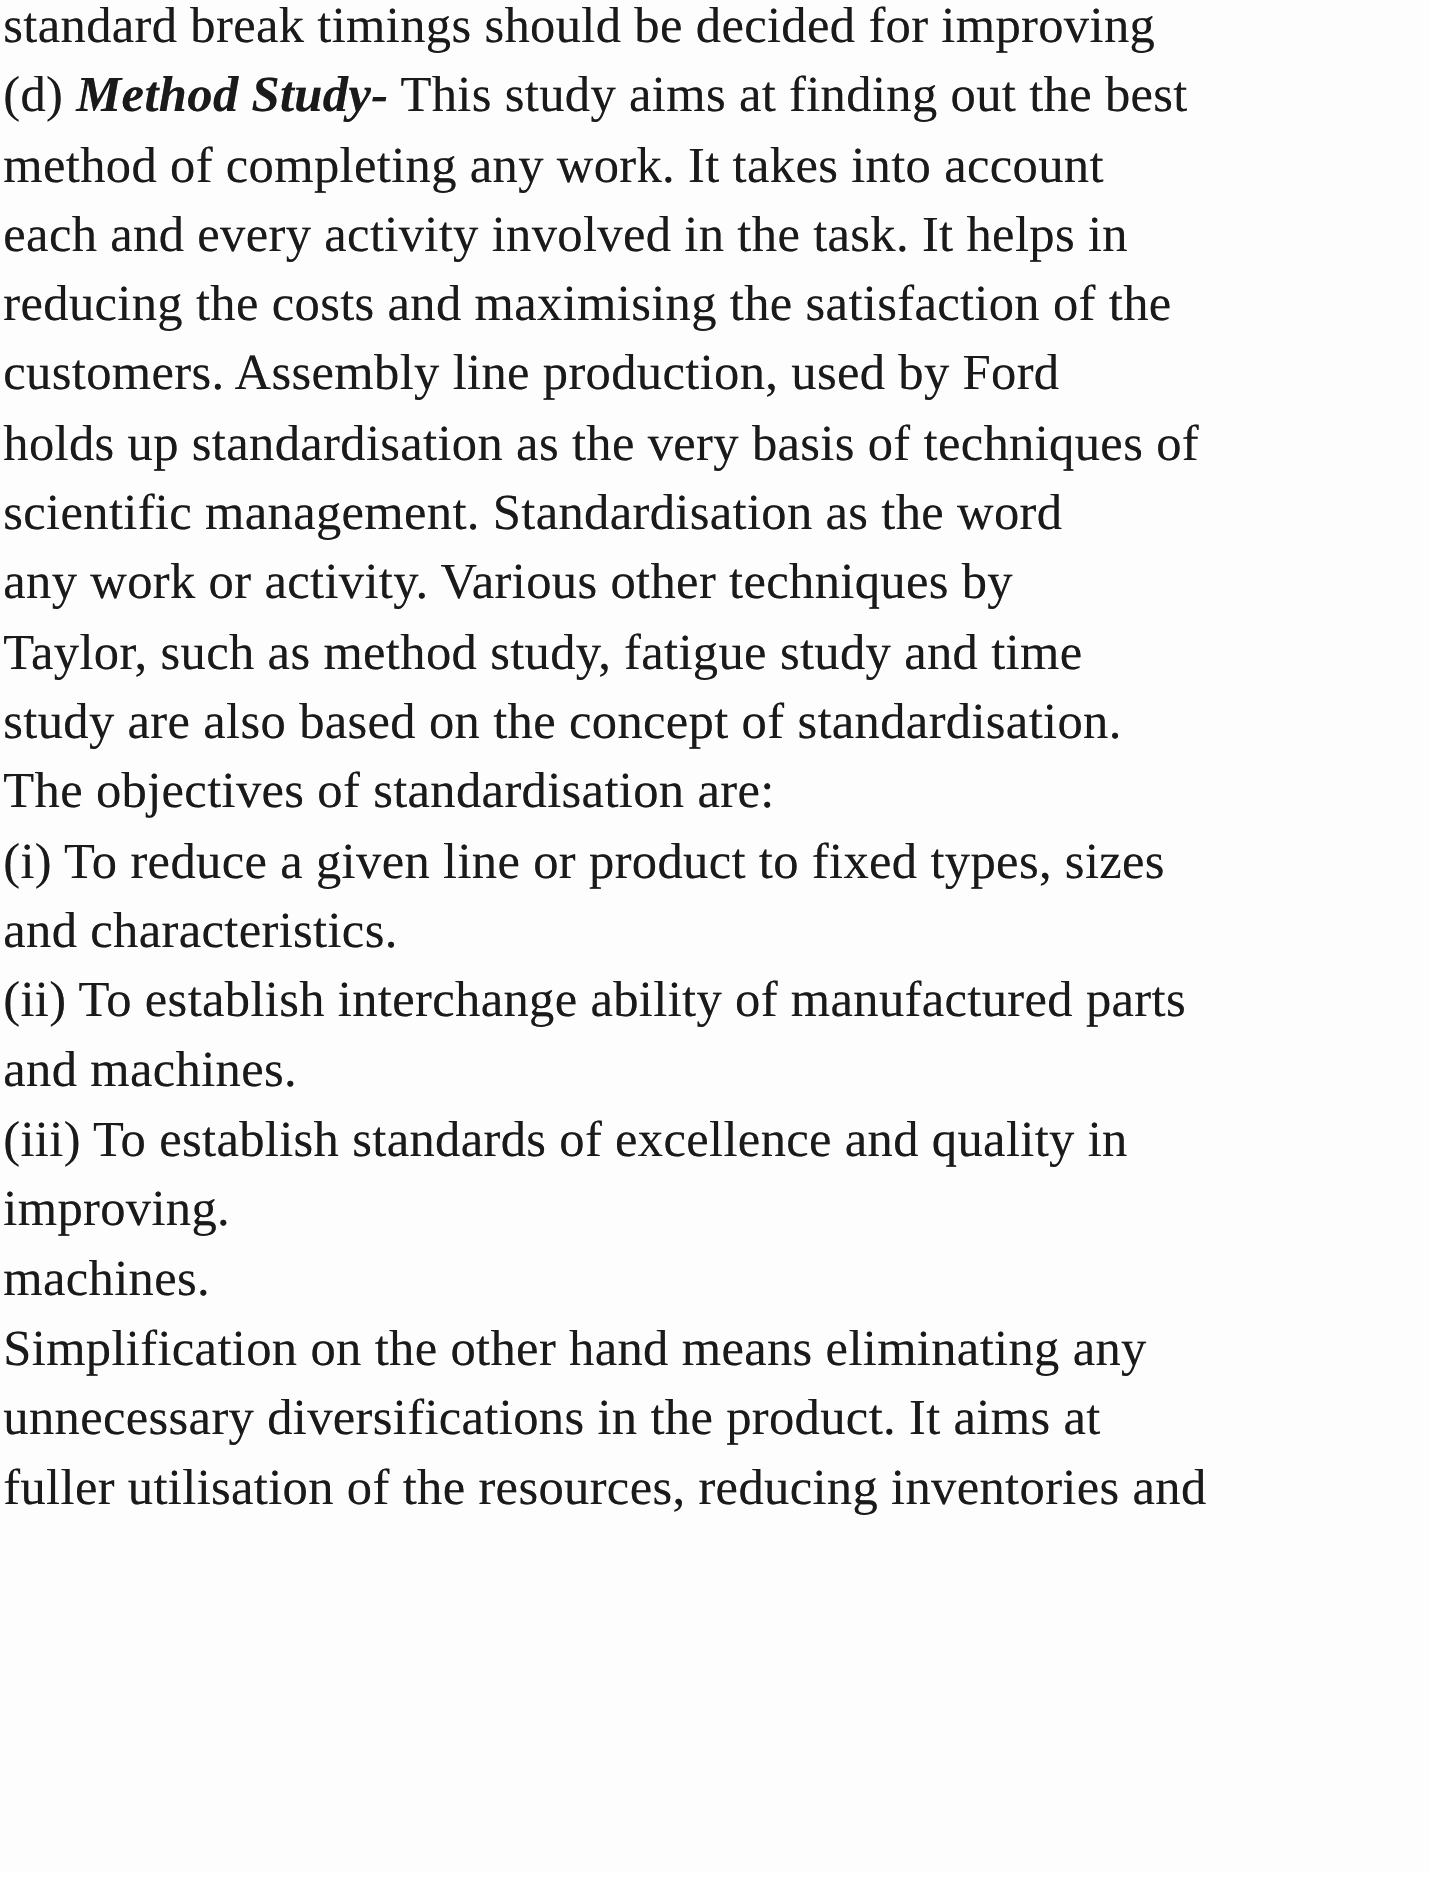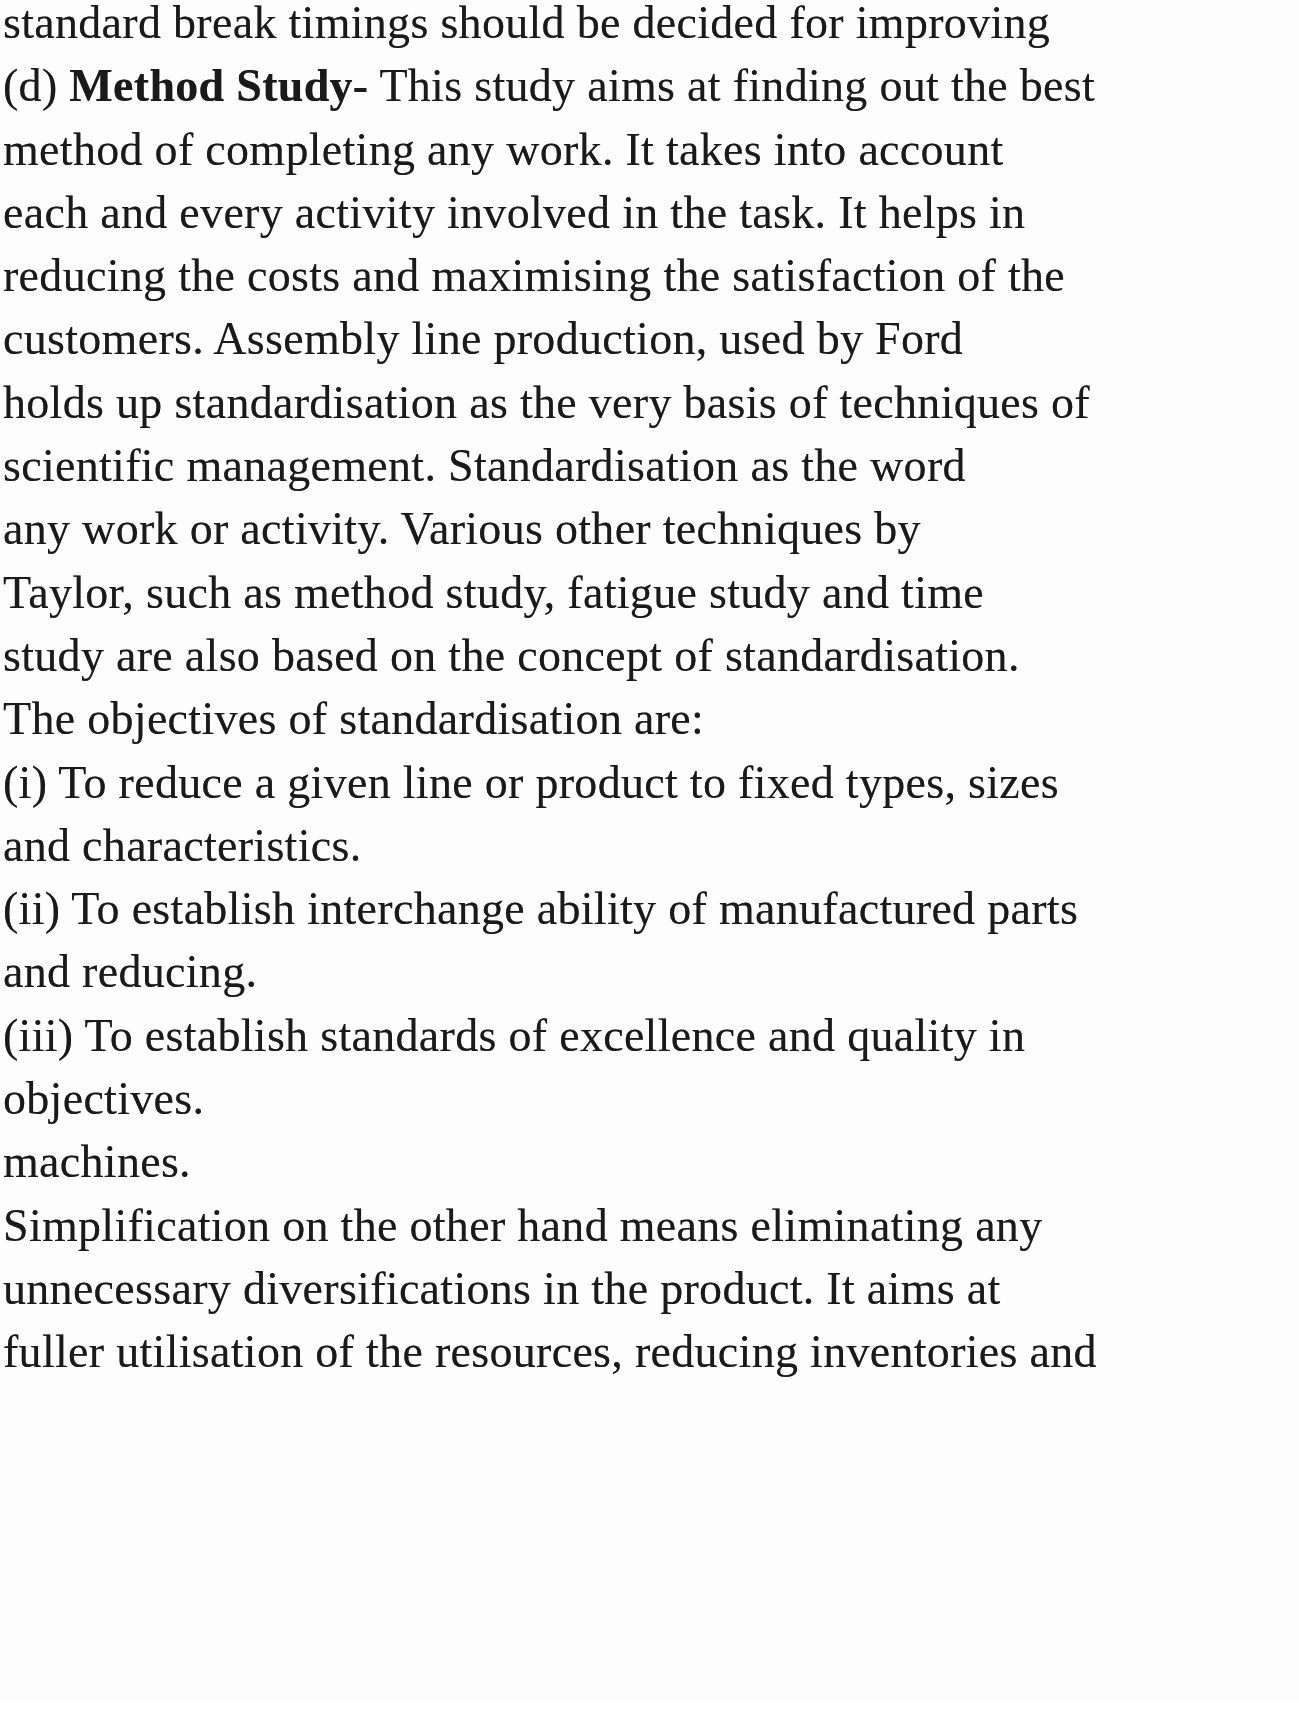--- a/index.html
+++ b/index.html
@@ -32,20 +32,21 @@
   .line {
     white-space: nowrap;
     height: 63.3px;
   }
   .seg-normal {
     font-weight: normal;
     font-style: normal;
   }
   .seg-bold-italic {
     font-weight: bold;
+    font-style: italic;
   }
 </style>
 </head>
 <body>
 
 <main class="page">
   <div class="text-content" id="text-content" style="color: rgb(26, 26, 26);">
       <div class="line"><span class="seg-normal">standard break timings should be decided for improving</span></div>
       <div class="line"><span class="seg-normal">(d) </span><span class="seg-bold-italic">Method Study-</span><span class="seg-normal"> This study aims at finding out the best</span></div>
       <div class="line"><span class="seg-normal">method of completing any work. It takes into account</span></div>
@@ -54,21 +55,21 @@
       <div class="line"><span class="seg-normal">customers. Assembly line production, used by Ford</span></div>
       <div class="line"><span class="seg-normal">holds up standardisation as the very basis of techniques of</span></div>
       <div class="line"><span class="seg-normal">scientific management. Standardisation as the word</span></div>
       <div class="line"><span class="seg-normal">any work or activity. Various other techniques by</span></div>
       <div class="line"><span class="seg-normal">Taylor, such as method study, fatigue study and time</span></div>
       <div class="line"><span class="seg-normal">study are also based on the concept of standardisation.</span></div>
       <div class="line"><span class="seg-normal">The objectives of standardisation are:</span></div>
       <div class="line"><span class="seg-normal">(i) To reduce a given line or product to fixed types, sizes</span></div>
       <div class="line"><span class="seg-normal">and characteristics.</span></div>
       <div class="line"><span class="seg-normal">(ii) To establish interchange ability of manufactured parts</span></div>
-      <div class="line"><span class="seg-normal">and reducing.</span></div>
+      <div class="line"><span class="seg-normal">and machines.</span></div>
       <div class="line"><span class="seg-normal">(iii) To establish standards of excellence and quality in</span></div>
-      <div class="line"><span class="seg-normal">objectives.</span></div>
+      <div class="line"><span class="seg-normal">improving.</span></div>
       <div class="line"><span class="seg-normal">machines.</span></div>
       <div class="line"><span class="seg-normal">Simplification on the other hand means eliminating any</span></div>
       <div class="line"><span class="seg-normal">unnecessary diversifications in the product. It aims at</span></div>
       <div class="line"><span class="seg-normal">fuller utilisation of the resources, reducing inventories and</span></div>
     </div>
 </main>
 
 </body></html>

